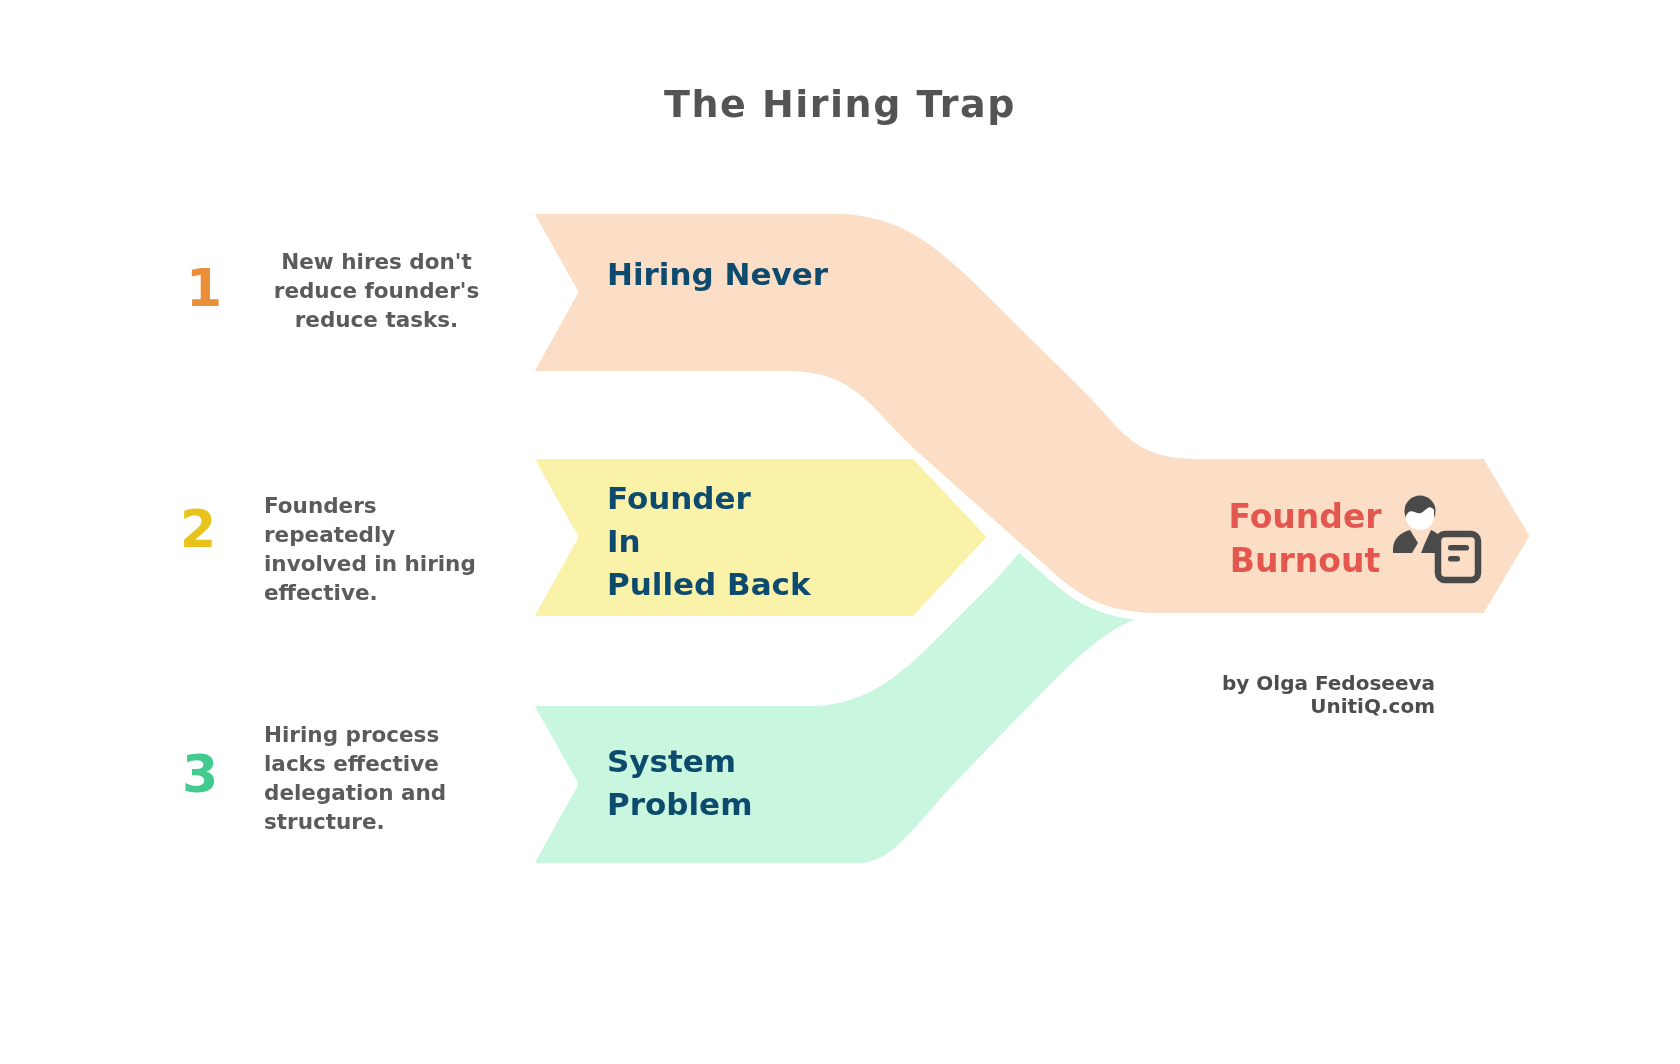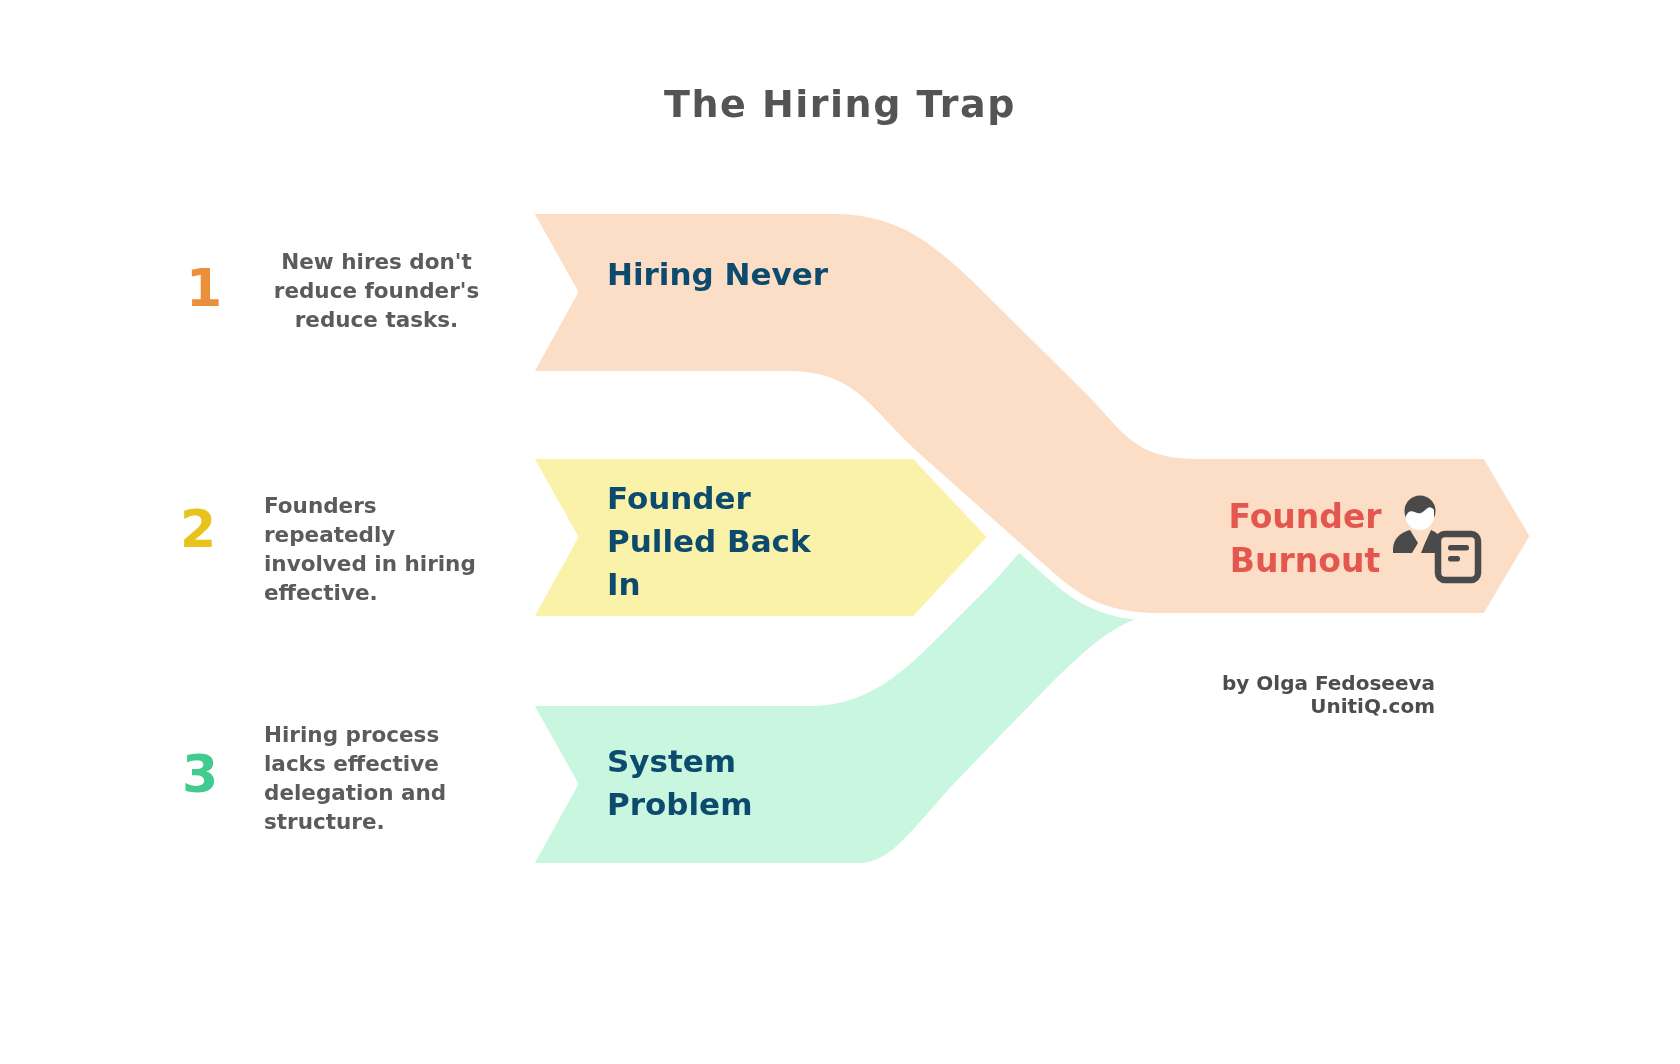--- a/index.html
+++ b/index.html
@@ -111,22 +111,22 @@
     <div>lacks effective</div>
     <div>delegation and</div>
     <div>structure.</div>
   </div>
 
   <div class="band-label bl1">
     <div>Hiring Never</div>
   </div>
   <div class="band-label bl2">
     <div>Founder</div>
+    <div>In</div>
     <div>Pulled Back</div>
-    <div>In</div>
   </div>
   <div class="band-label bl3">
     <div>System</div>
     <div>Problem</div>
   </div>
 
   <div class="outcome-label" style="color: rgb(228, 87, 78);">
     <div>Founder</div>
     <div>Burnout</div>
   </div>

